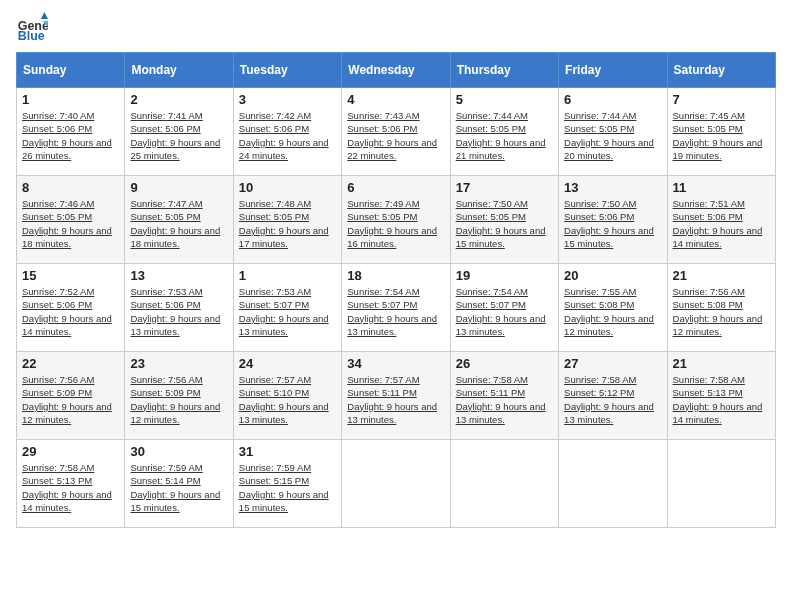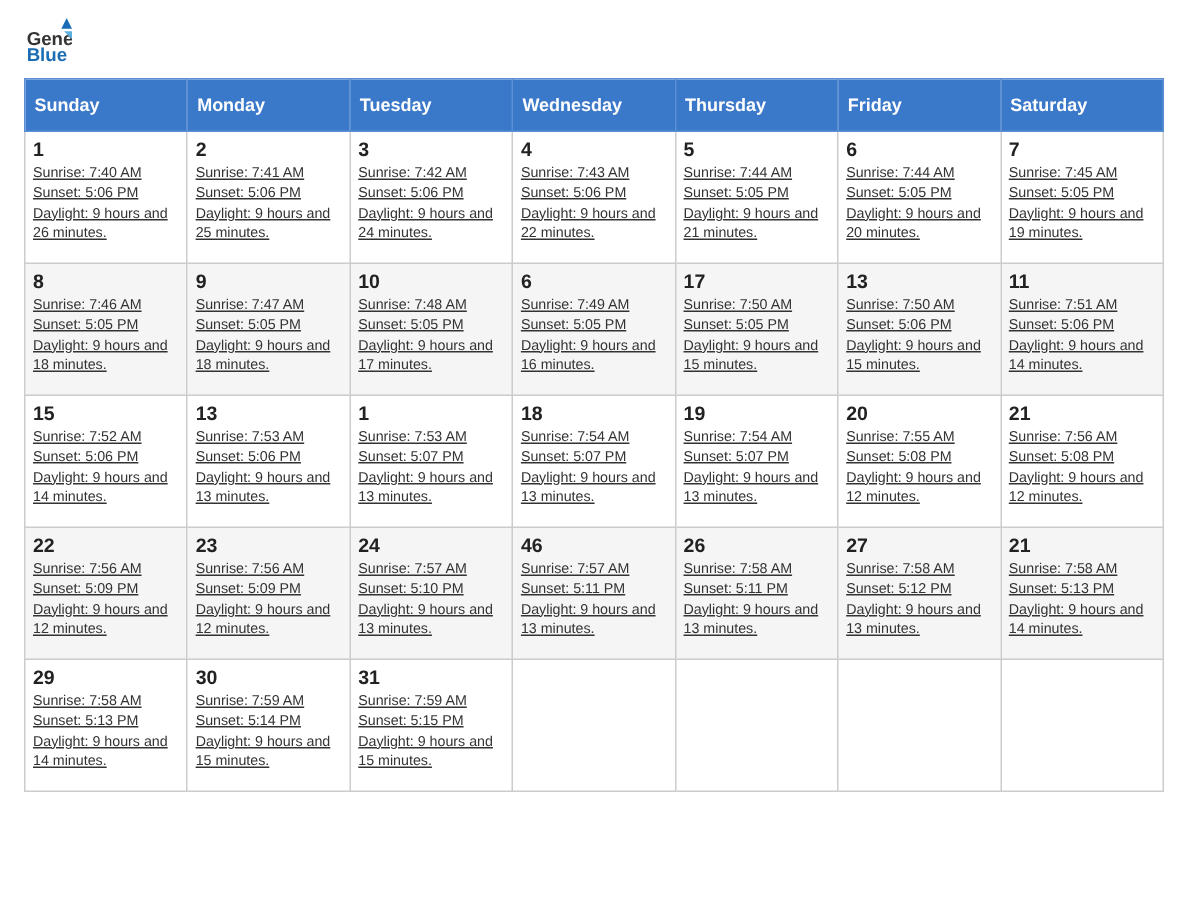--- a/index.html
+++ b/index.html
@@ -229,21 +229,21 @@
           </td>
           <td>
             <span class="day-num">23</span>
             <div class="day-info">Sunrise: 7:56 AM<br>Sunset: 5:09 PM<br>Daylight: 9 hours and 12 minutes.</div>
           </td>
           <td>
             <span class="day-num">24</span>
             <div class="day-info">Sunrise: 7:57 AM<br>Sunset: 5:10 PM<br>Daylight: 9 hours and 13 minutes.</div>
           </td>
           <td>
-            <span class="day-num">46</span>
+            <span class="day-num">34</span>
             <div class="day-info">Sunrise: 7:57 AM<br>Sunset: 5:11 PM<br>Daylight: 9 hours and 13 minutes.</div>
           </td>
           <td>
             <span class="day-num">26</span>
             <div class="day-info">Sunrise: 7:58 AM<br>Sunset: 5:11 PM<br>Daylight: 9 hours and 13 minutes.</div>
           </td>
           <td>
             <span class="day-num">27</span>
             <div class="day-info">Sunrise: 7:58 AM<br>Sunset: 5:12 PM<br>Daylight: 9 hours and 13 minutes.</div>
           </td>

